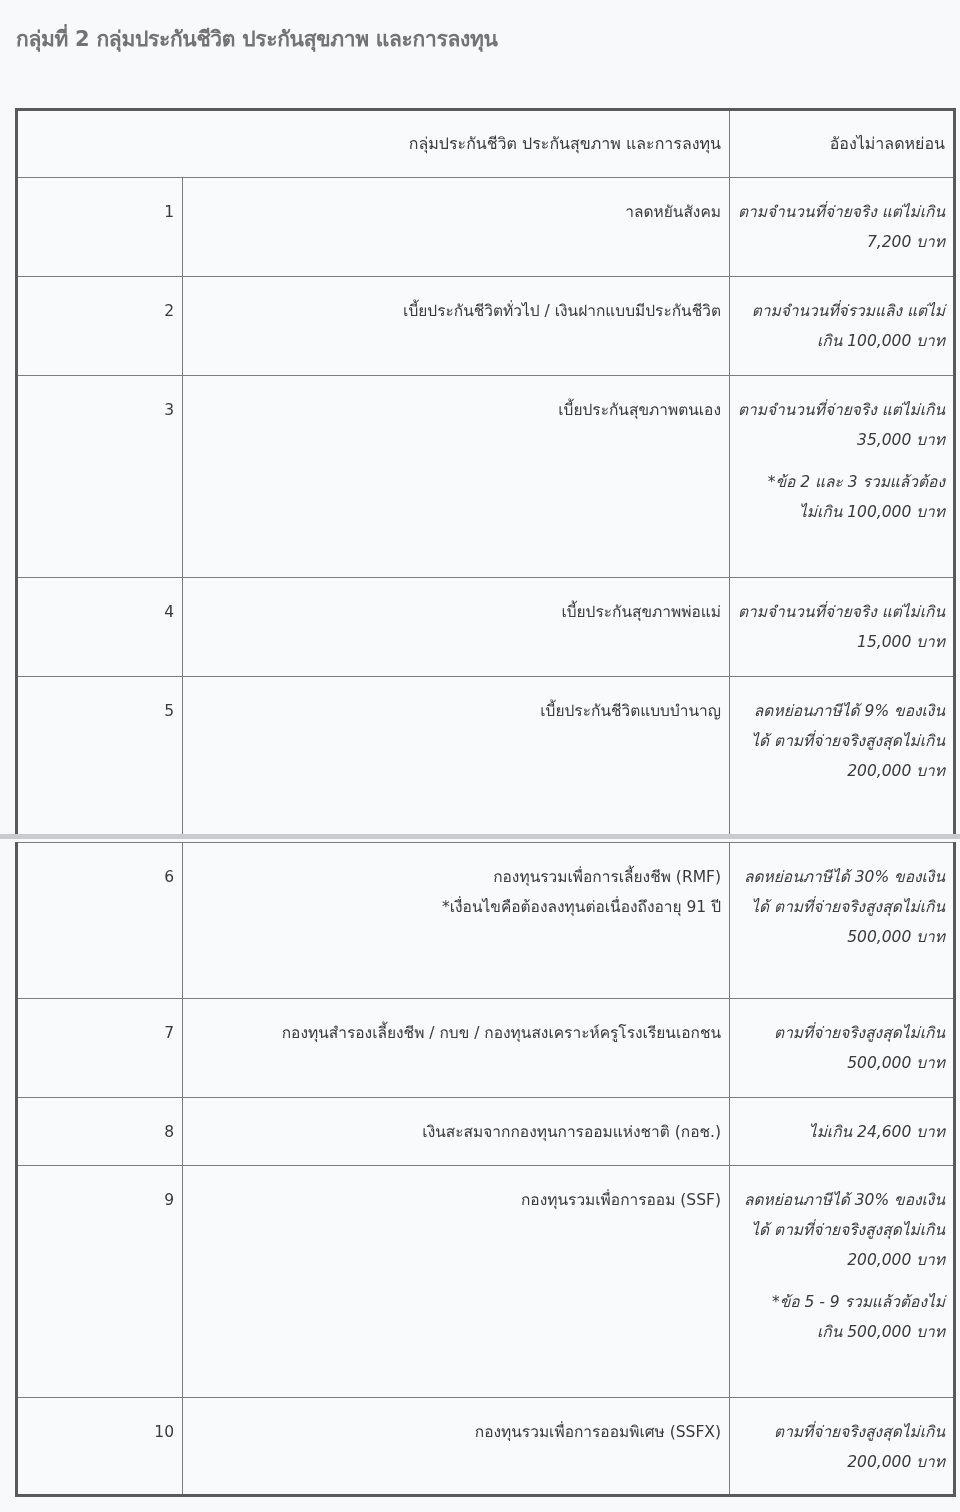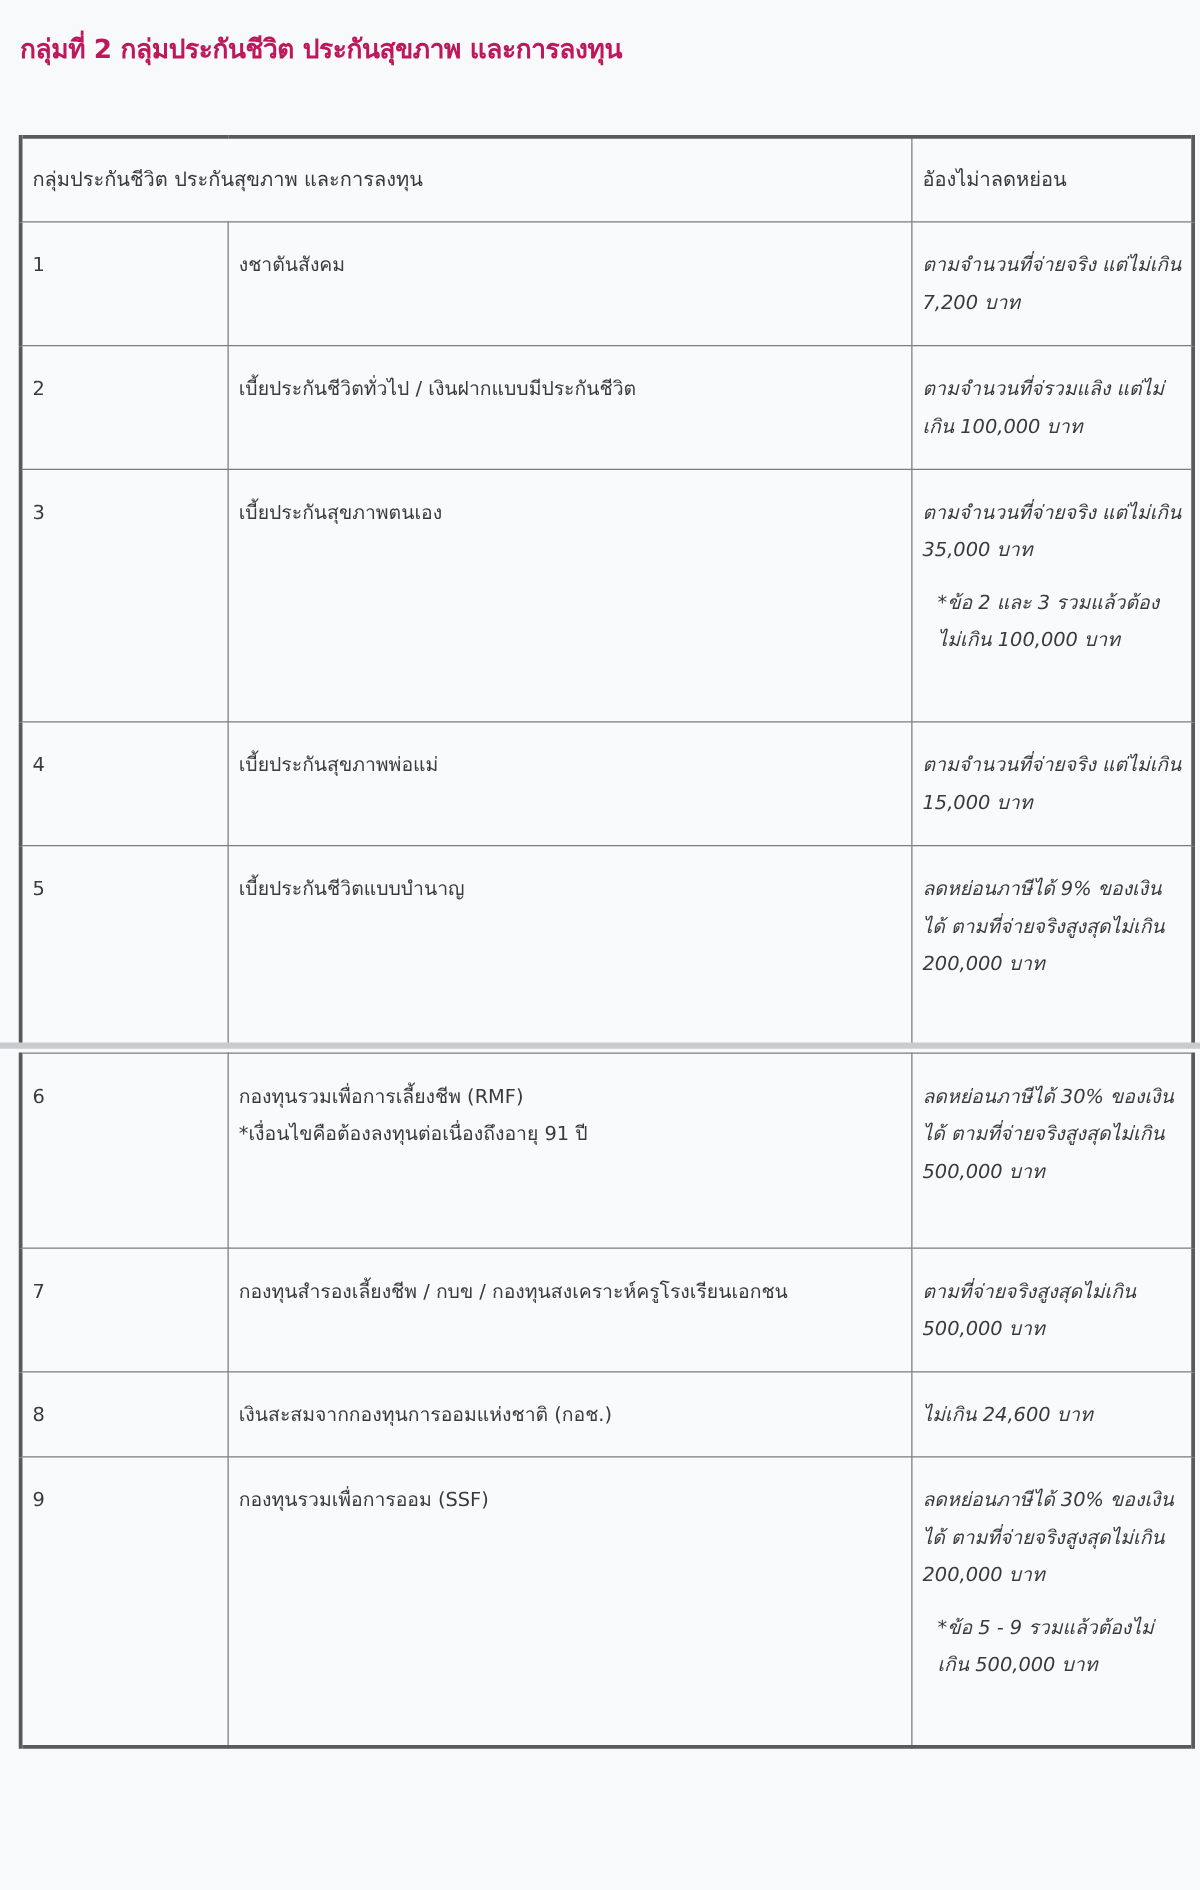--- a/index.html
+++ b/index.html
@@ -14,35 +14,35 @@
     overflow: hidden;
     font-family: "DejaVu Sans", "Liberation Sans", sans-serif;
     color: #333;
   }
   .page-title {
     position: absolute;
     left: 16px;
     top: 22px;
     font-size: 21px;
     font-weight: bold;
-    color: #be185d;
+    color: #737373;
     letter-spacing: -0.3px;
     white-space: nowrap;
   }
   .tbl {
     position: absolute;
     left: 15px;
     width: 938px;
     border-collapse: collapse;
     table-layout: fixed;
     background: #f9fafc;
   }
   .tbl td, .tbl th {
     border: 1.5px solid #7c7c7c;
-    text-align: left;
+    text-align: right;
     vertical-align: top;
     font-weight: normal;
     font-size: 15.5px;
     line-height: 30px;
     color: #3a3a3a;
     padding: 0 8px;
   }
   .tbl .outer-left { border-left: 3px solid #5a5a5a; }
   .tbl .outer-right { border-right: 3px solid #5a5a5a; }
   .tbl th {
@@ -82,21 +82,21 @@
       <col class="col-rate">
   </colgroup>
   <tbody>
       <tr style="height:68px">
     <th colspan="2" class="outer-left">กลุ่มประกันชีวิต ประกันสุขภาพ และการลงทุน</th>
     <th class="outer-right">อัองไม่าลดหย่อน</th>
   </tr>
   <tr style="height:99px">
     <td class="num outer-left">1</td>
     <td class="desc">
-          <div>งชาตันสังคม</div>
+          <div>าลดหยันสังคม</div>
         </td>
     <td class="rate outer-right">
           <p>ตามจำนวนที่จ่ายจริง แต่ไม่เกิน 7,200 บาท</p>
         </td>
   </tr>
   <tr style="height:99px">
     <td class="num outer-left">2</td>
     <td class="desc">
           <div>เบี้ยประกันชีวิตทั่วไป / เงินฝากแบบมีประกันชีวิต</div>
         </td>
@@ -175,14 +175,23 @@
   <tr style="height:232px">
     <td class="num outer-left">9</td>
     <td class="desc">
           <div>กองทุนรวมเพื่อการออม (SSF)</div>
         </td>
     <td class="rate outer-right">
       <p>ลดหย่อนภาษีได้ 30% ของเงินได้ ตามที่จ่ายจริงสูงสุดไม่เกิน 200,000 บาท</p>
       <p>*ข้อ 5 - 9 รวมแล้วต้องไม่เกิน 500,000 บาท</p>
     </td>
   </tr>
+  <tr style="height:98px">
+    <td class="num outer-left">10</td>
+    <td class="desc">
+          <div>กองทุนรวมเพื่อการออมพิเศษ (SSFX)</div>
+        </td>
+    <td class="rate outer-right">
+          <p>ตามที่จ่ายจริงสูงสุดไม่เกิน 200,000 บาท</p>
+        </td>
+  </tr>
 </tbody>
   </table>
 
 </body></html>

